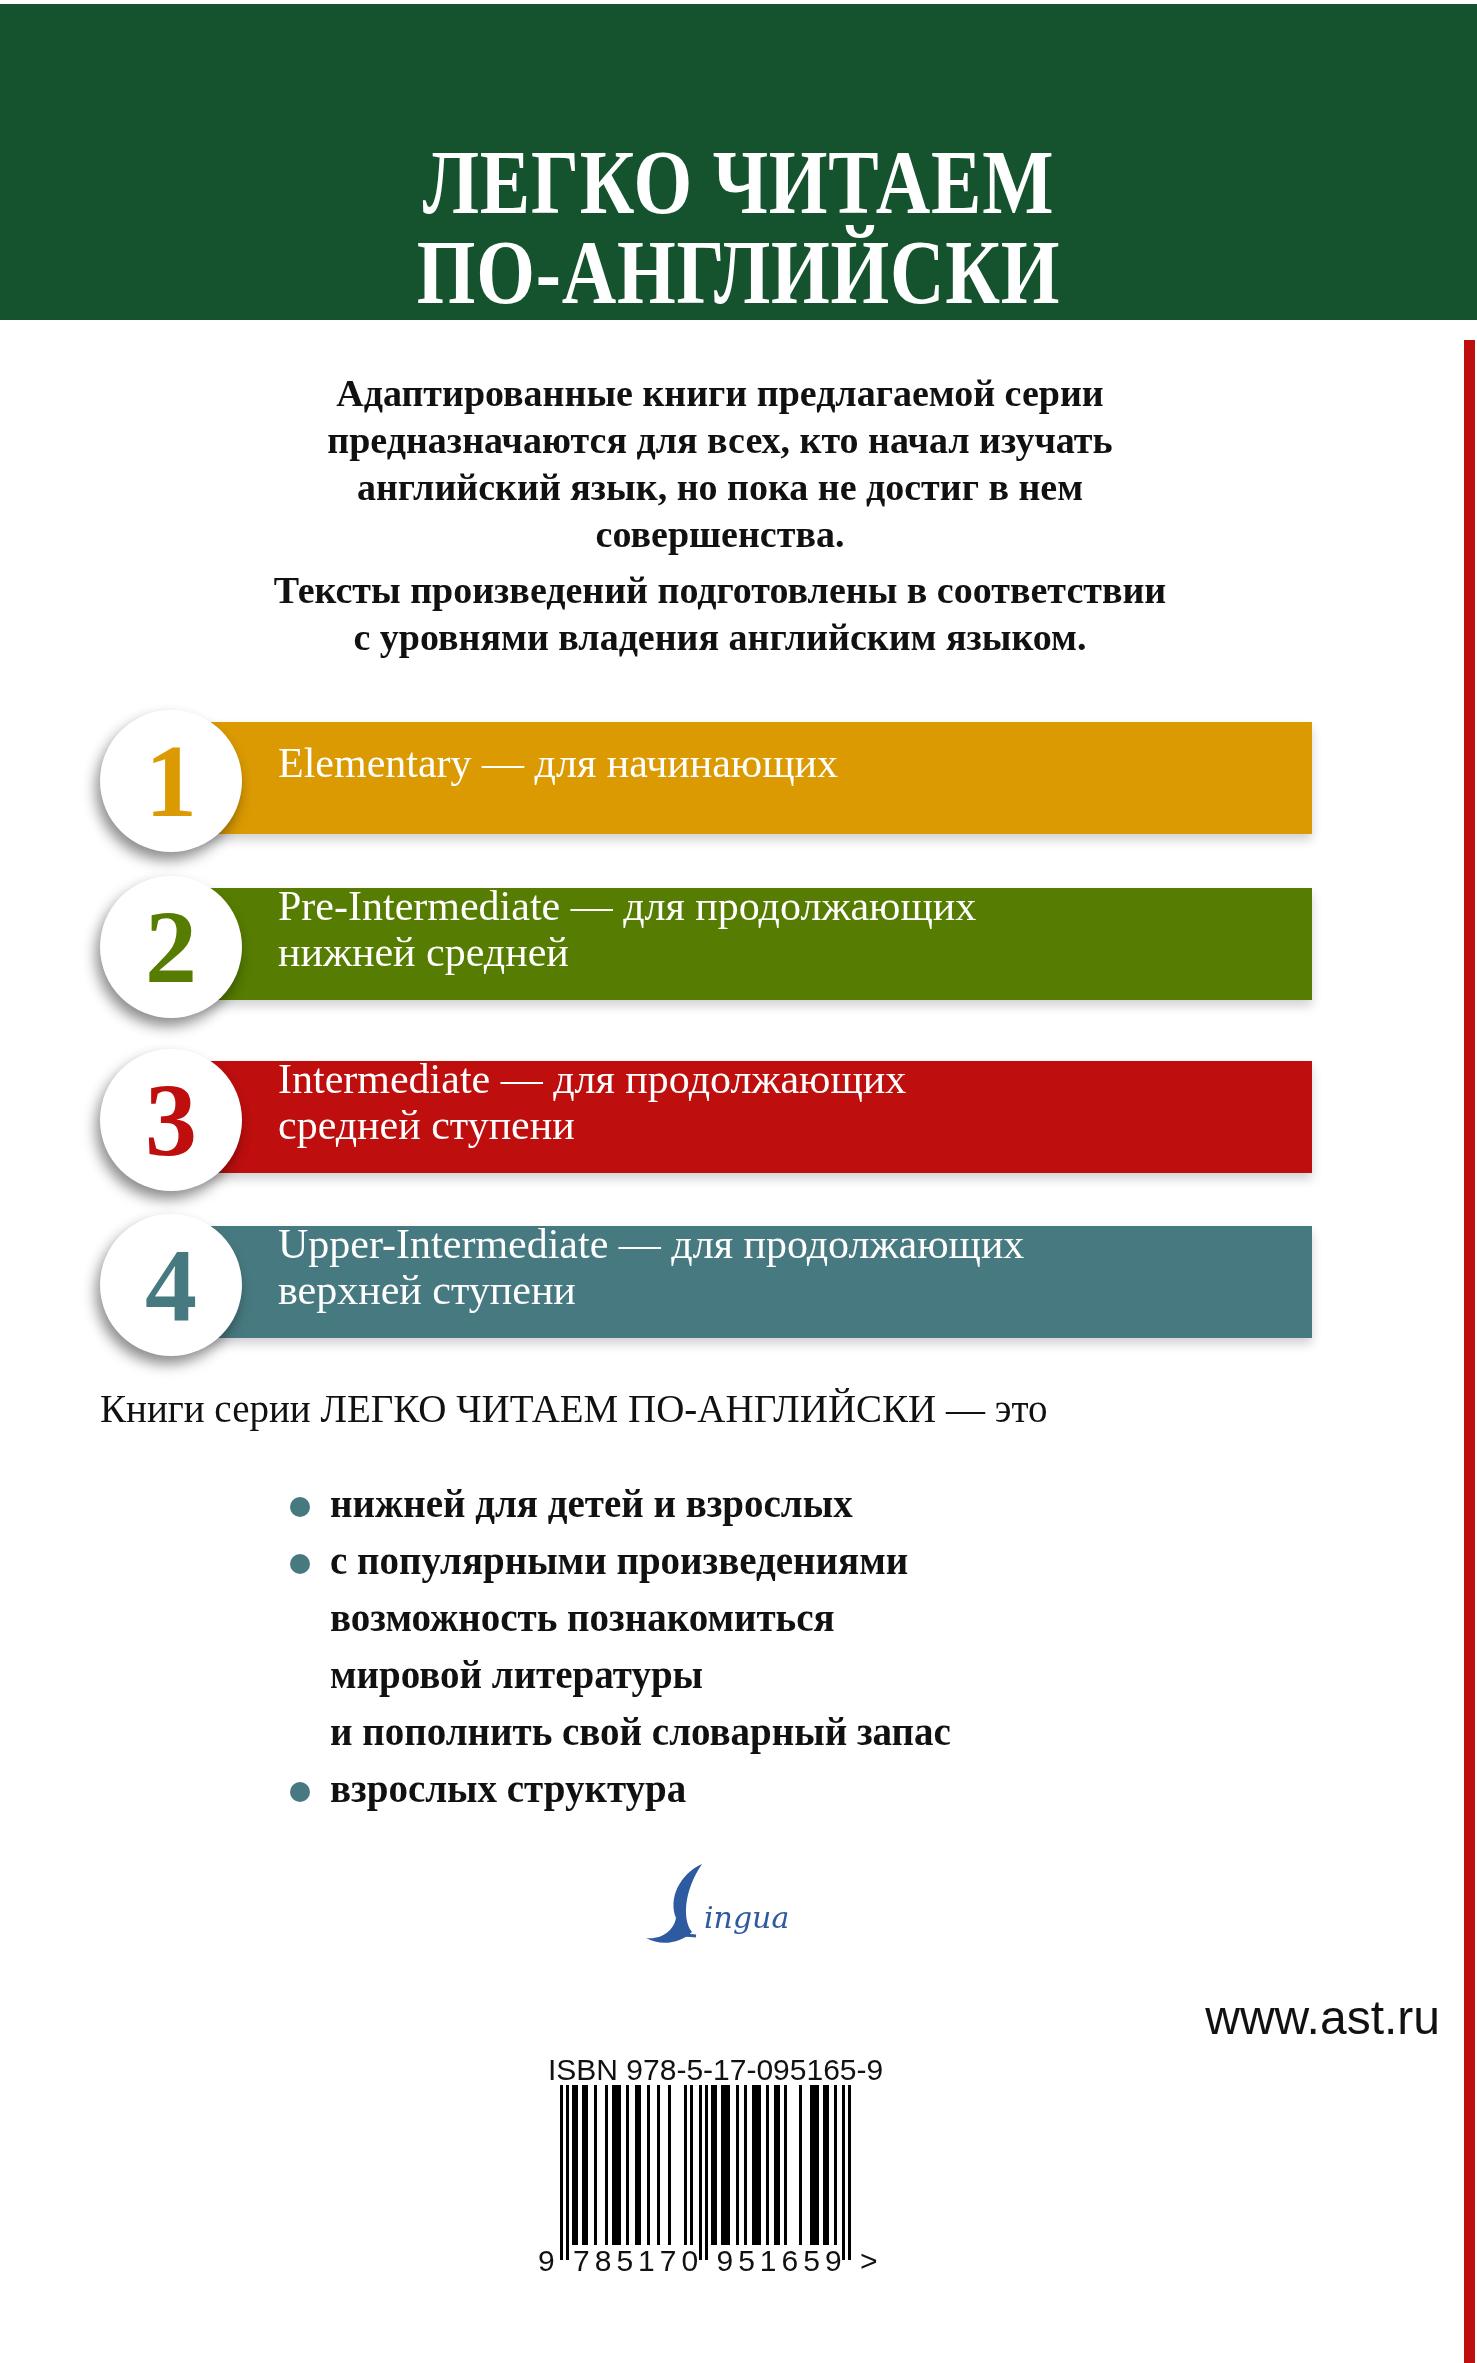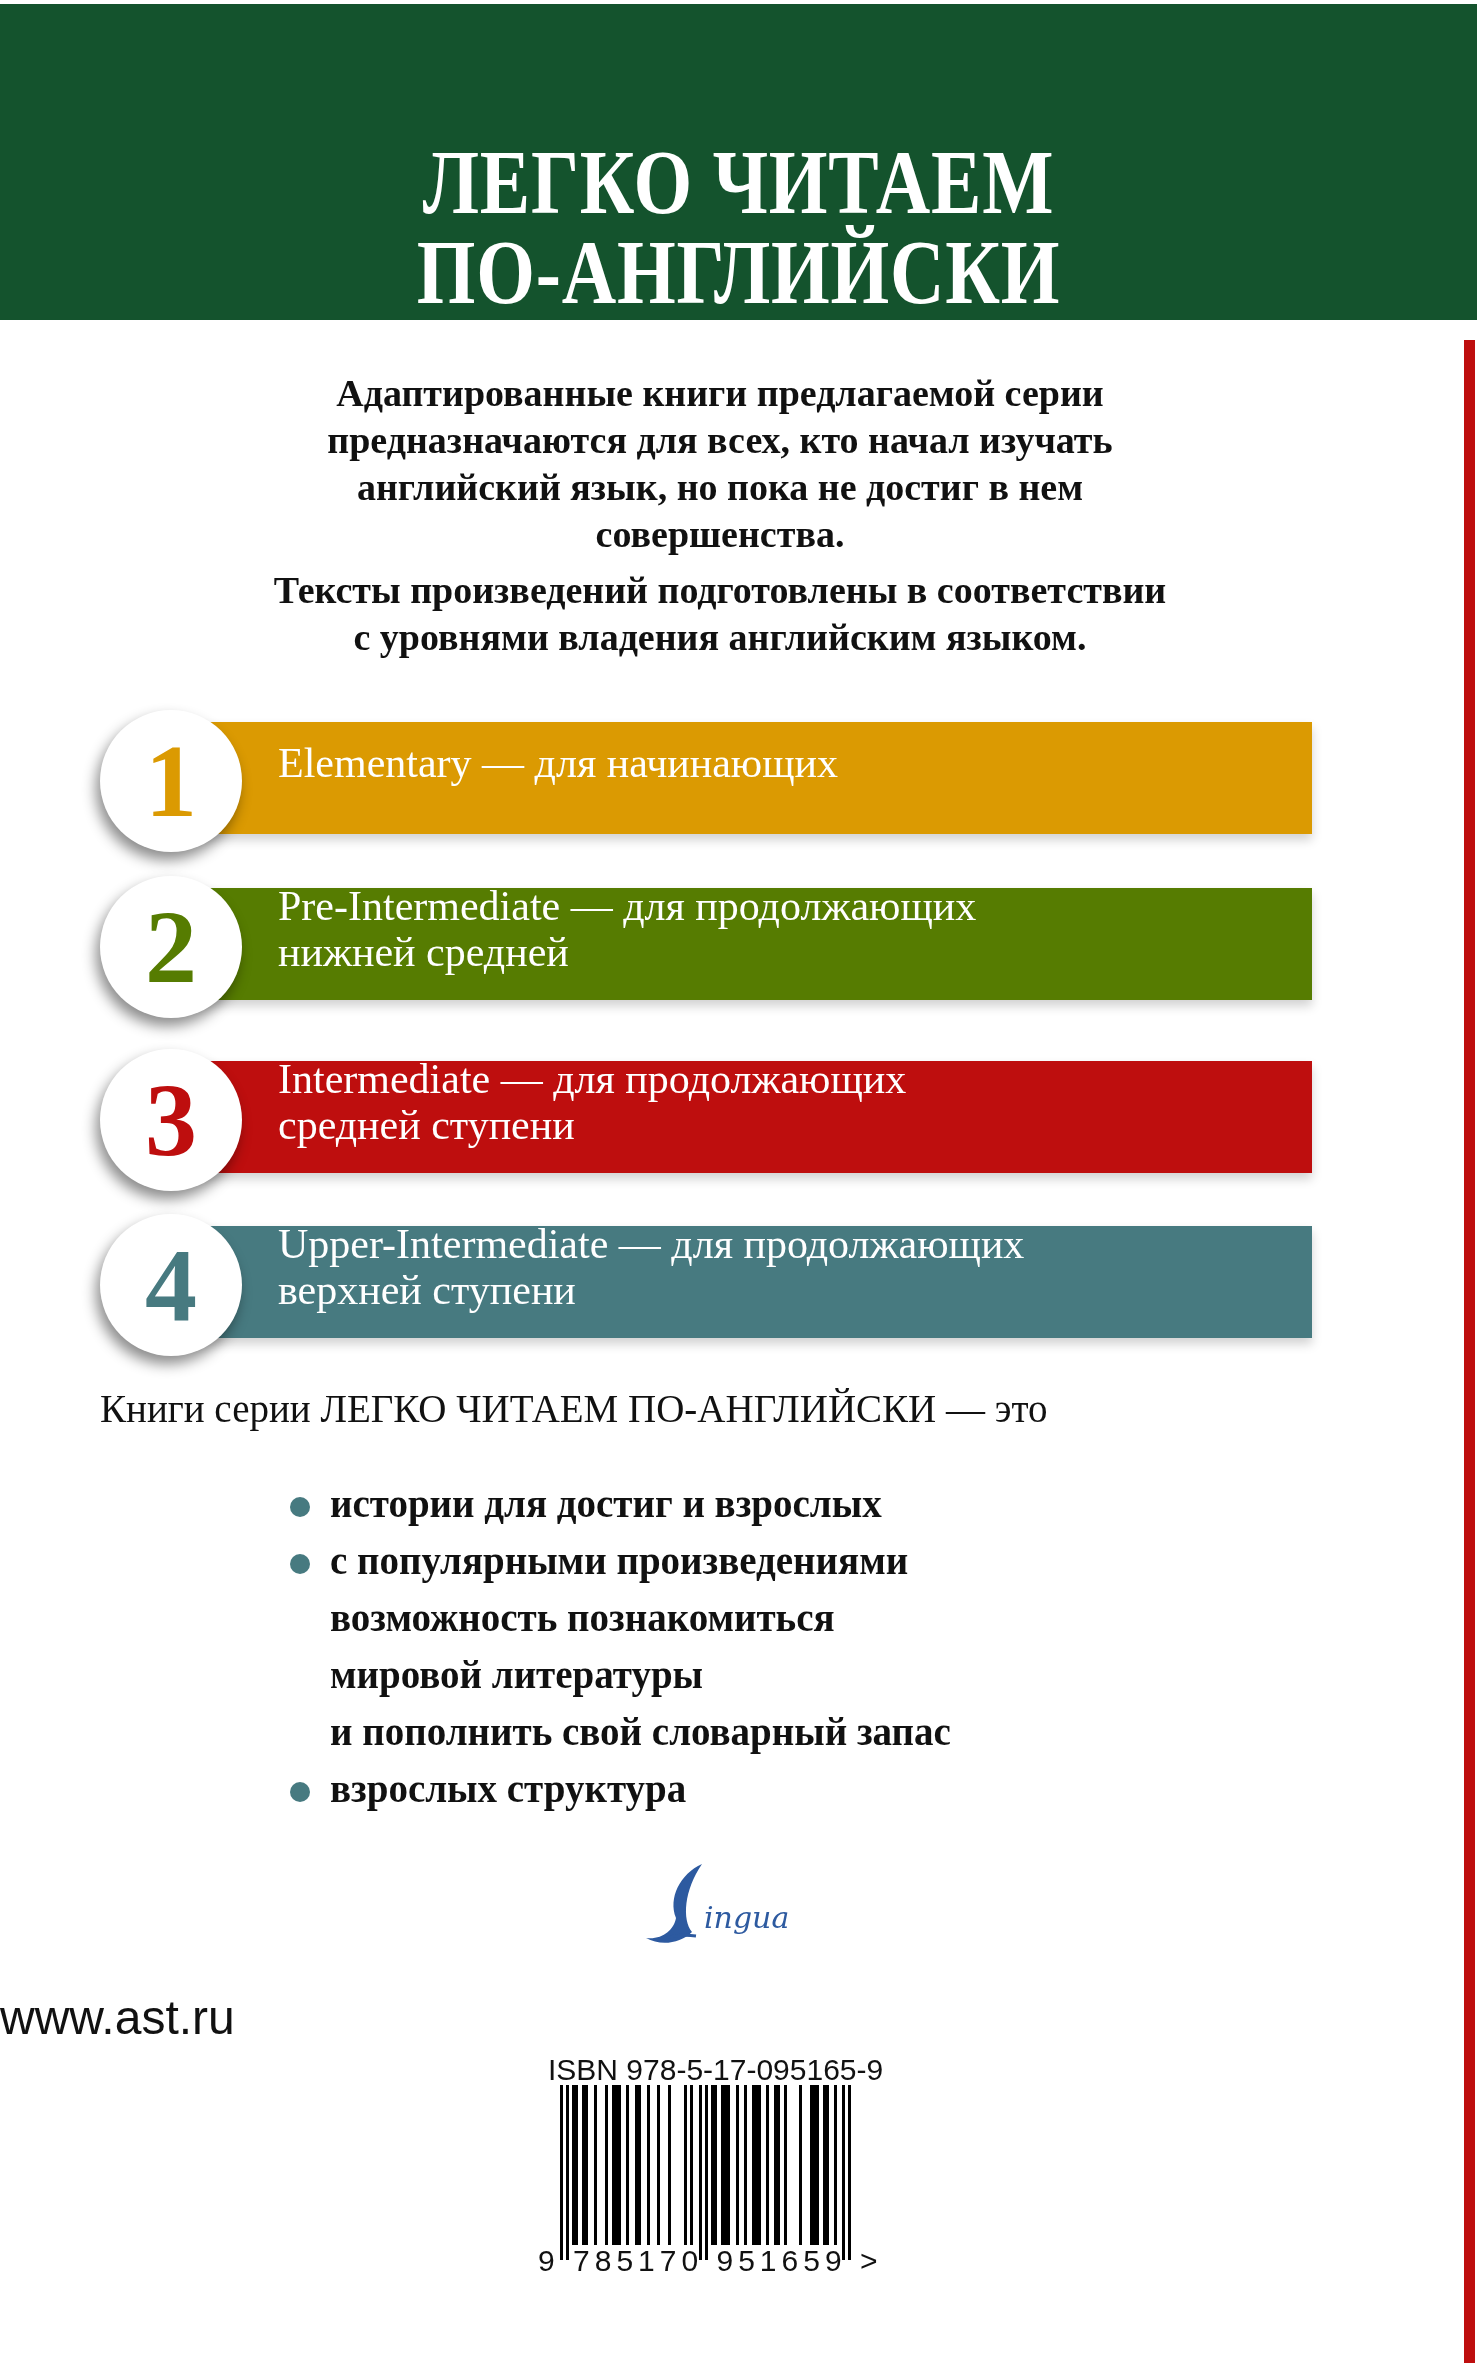--- a/index.html
+++ b/index.html
@@ -70,21 +70,21 @@
   }
   .bullets .cont { display: block; }
   .logo {
     position: absolute; left: 640px; top: 1860px; width: 160px; height: 100px;
   }
   .logo-text {
     position: absolute; left: 64px; top: 40px; color: #2d5aa0;
     font-family: "DejaVu Serif", serif; font-style: italic; font-size: 30px;
   }
   .site {
-    position: absolute; left: 0; width: 1440px; top: 1990px; text-align: left;
+    position: absolute; left: 0; width: 1440px; top: 1990px; text-align: right;
     font-family: "Liberation Sans", sans-serif; font-size: 48px; color: #111;
   }
   .isbn {
     position: absolute; left: 548px; top: 2053px;
     font-family: "Liberation Sans", sans-serif; font-size: 30px; color: #111;
   }
   .barcode {
     position: absolute; left: 560px; top: 2085px; width: 310px; height: 175px;
   }
   .barcode-digits {
@@ -147,21 +147,21 @@
     <span>Upper-Intermediate — для продолжающих</span>
     <span>верхней ступени</span>
   </div>
 </div>
 
 <div class="series-line">Книги серии ЛЕГКО ЧИТАЕМ ПО-АНГЛИЙСКИ — это</div>
 
 <ul class="bullets">
   <li>
     <span class="dot"></span>
-    <span class="cont">истории для достиг и взрослых</span>
+    <span class="cont">нижней для детей и взрослых</span>
   </li>
   <li>
     <span class="dot"></span>
     <span class="cont">с популярными произведениями</span>
     <span class="cont">возможность познакомиться</span>
     <span class="cont">мировой литературы</span>
     <span class="cont">и пополнить свой словарный запас</span>
   </li>
   <li>
     <span class="dot"></span>

